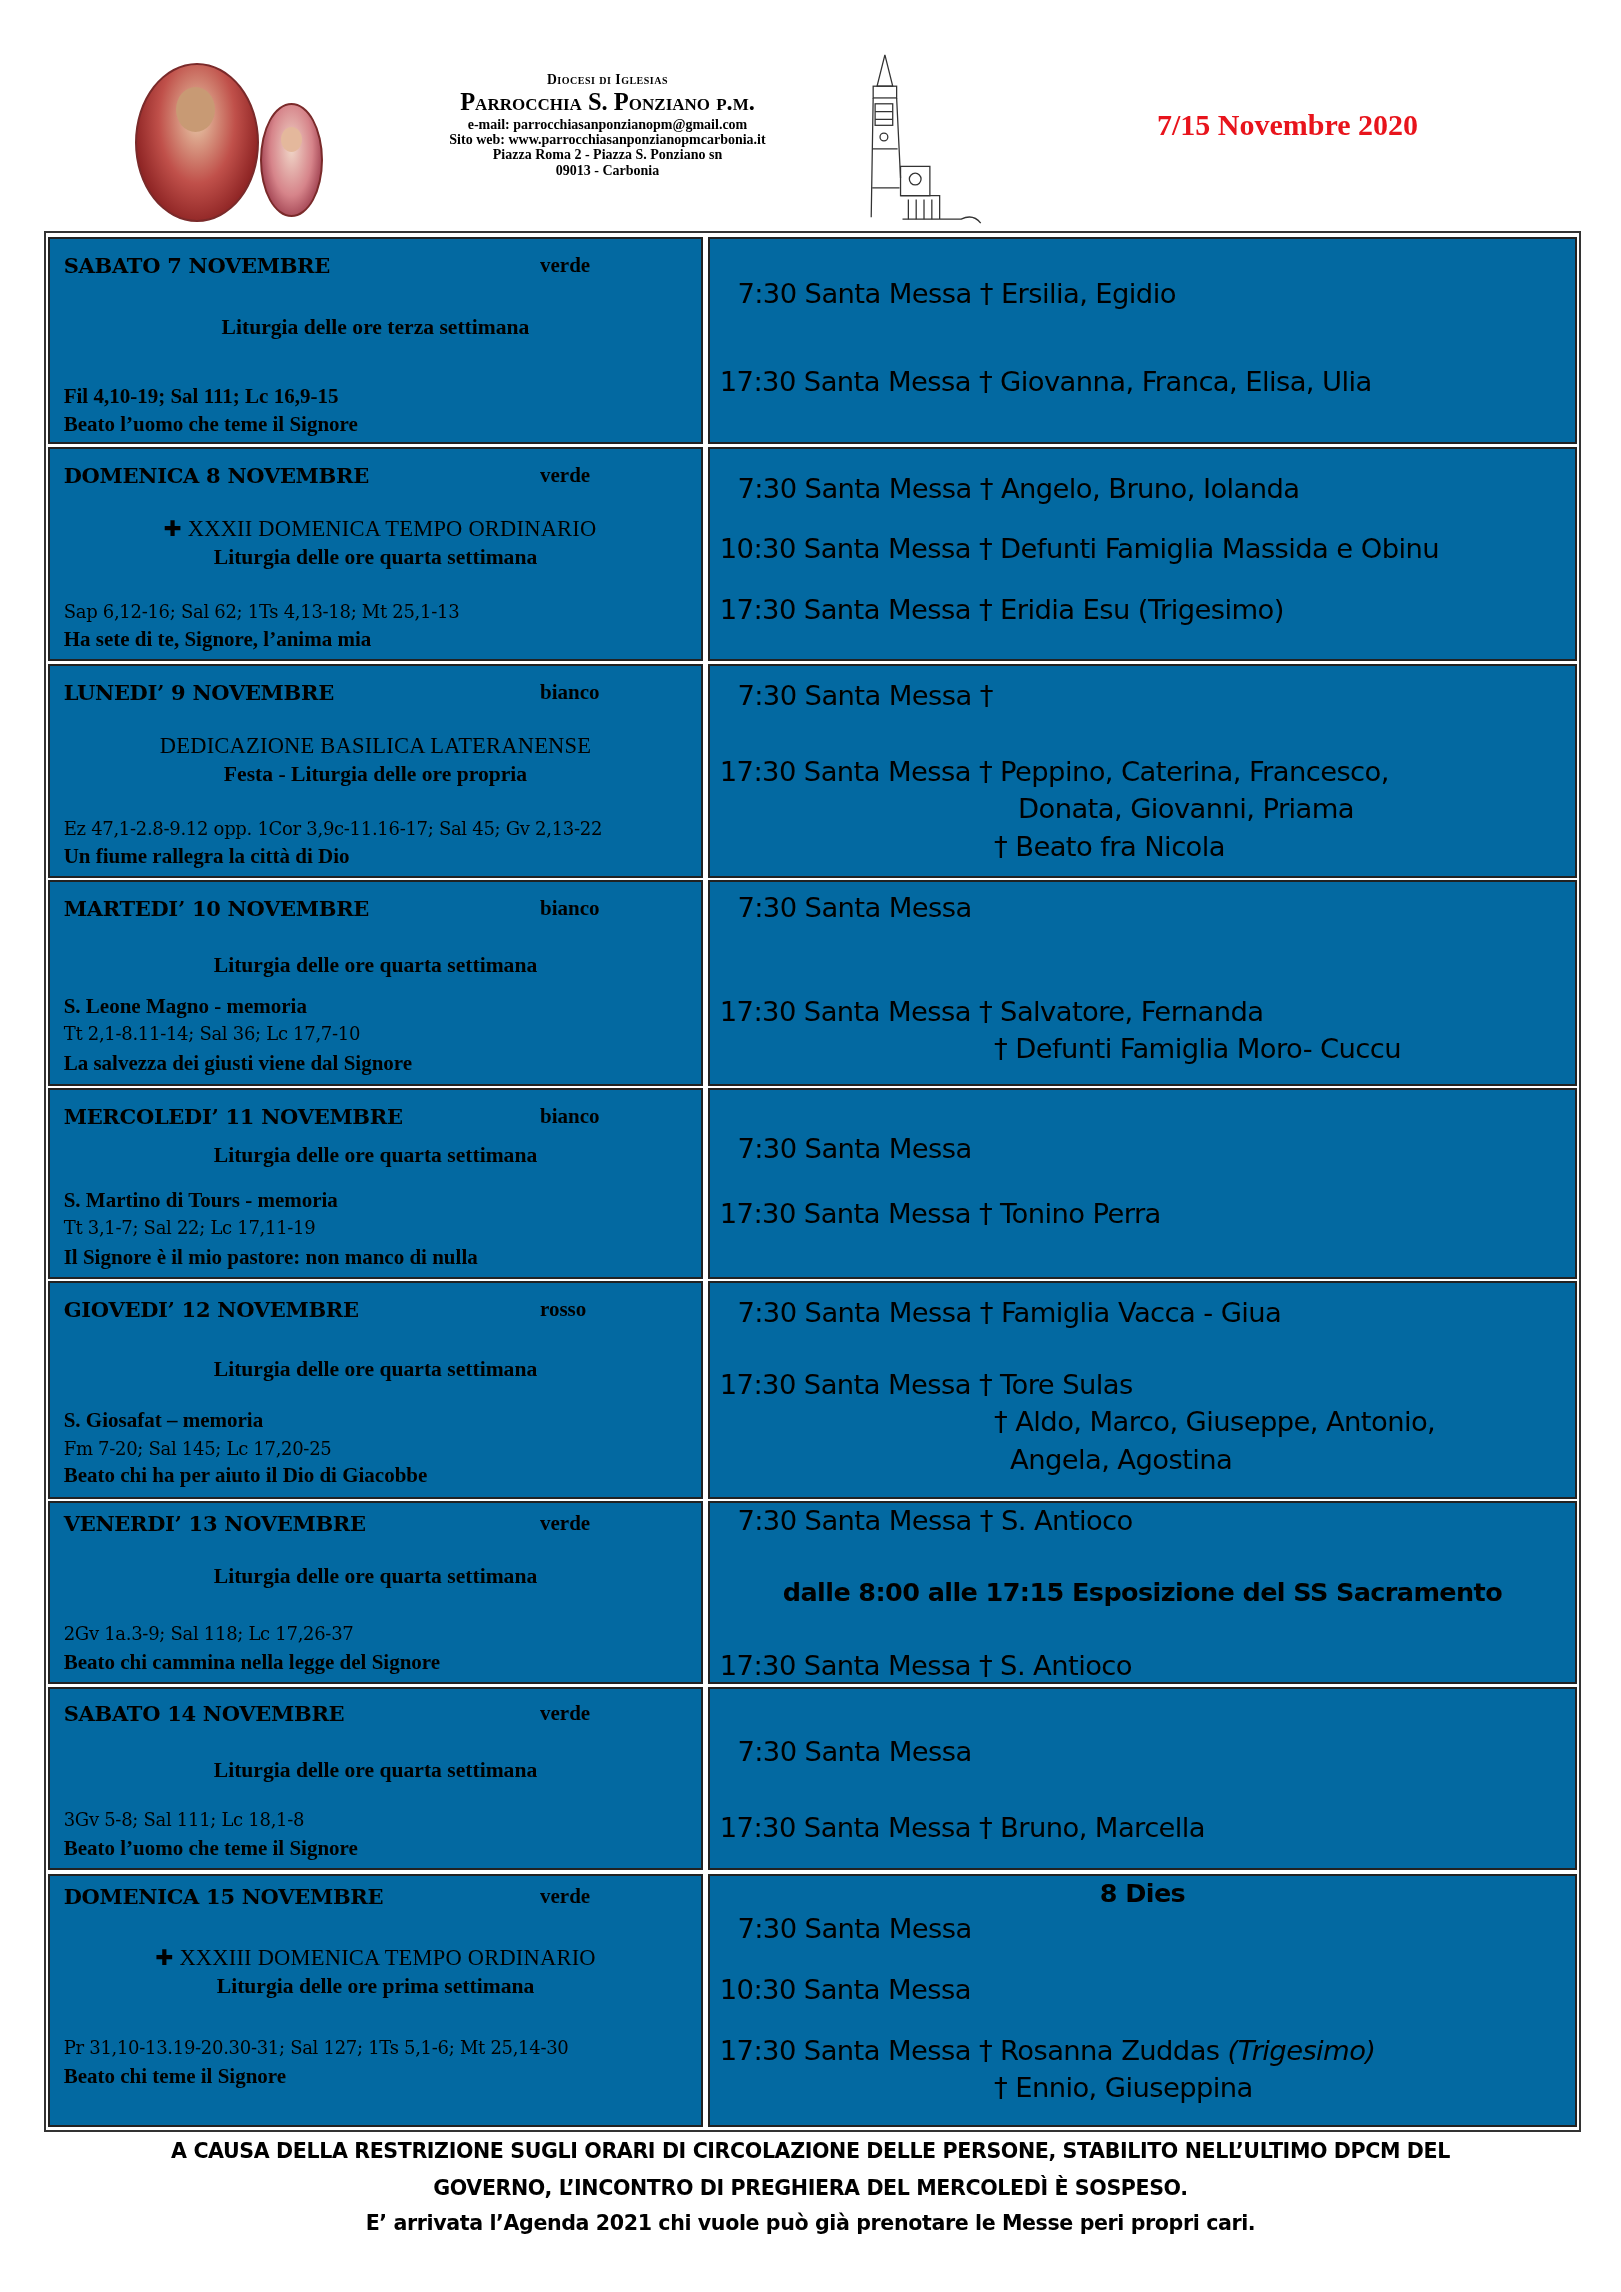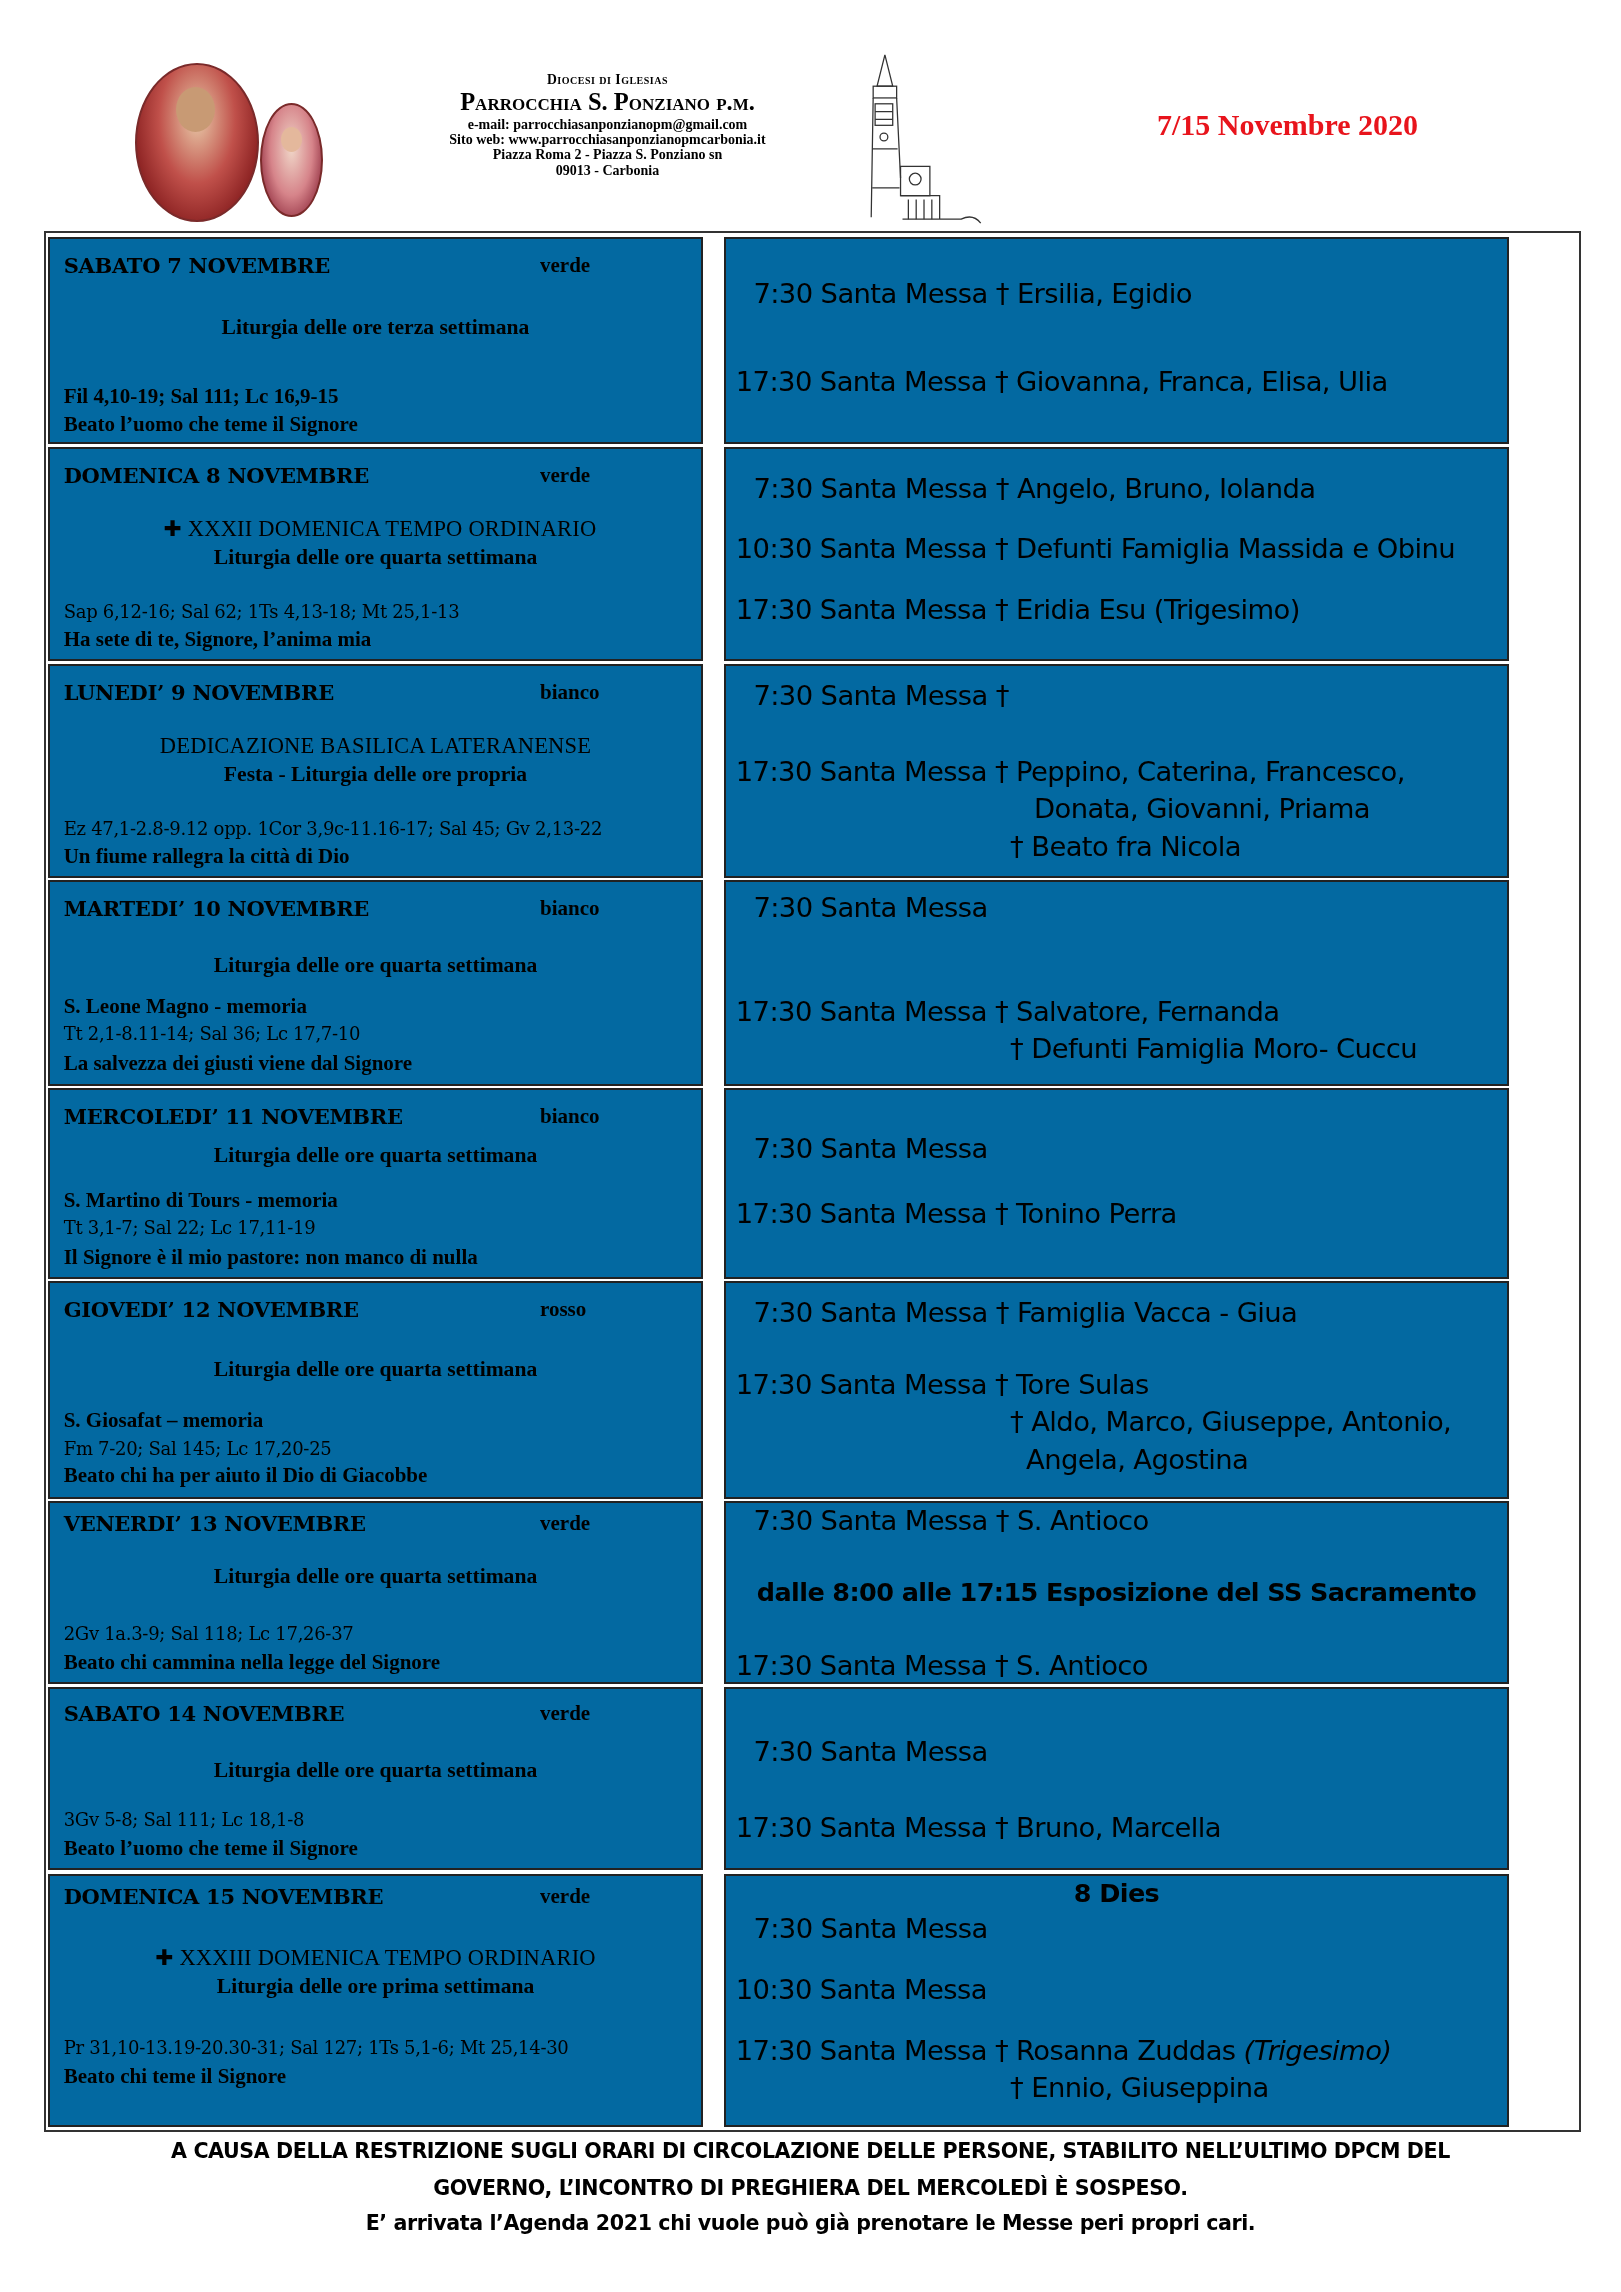--- a/index.html
+++ b/index.html
@@ -43,21 +43,21 @@
   .table-outer {
     position: absolute; left: 44px; top: 231px; width: 1537px; height: 1901px;
     border: 2.9px double #333; box-sizing: border-box;
   }
   .row { position: absolute; left: 48px; width: 1529px; }
   .cell {
     position: absolute; top: 0; bottom: 0; border: 2.9px double #222;
     box-sizing: border-box; background: #0369a1;
   }
   .cell.left { left: 0; width: 655px; }
-  .cell.right { left: 676px; width: 785px; }
+  .cell.right { left: 660px; width: 869px; }
   .day-head {
     position: absolute; left: 13.7px; top: 13.7px; font-weight: bold; font-size: 21px;
     font-family: "DejaVu Serif", serif; letter-spacing: -0.3px;
   }
   .day-head.small-caps { font-variant: small-caps; }
   .day-color {
     position: absolute; left: 490px; top: 13.7px; font-weight: bold; font-size: 21px;
     font-family: Liberation Serif, serif;
   }
   .center-line {

